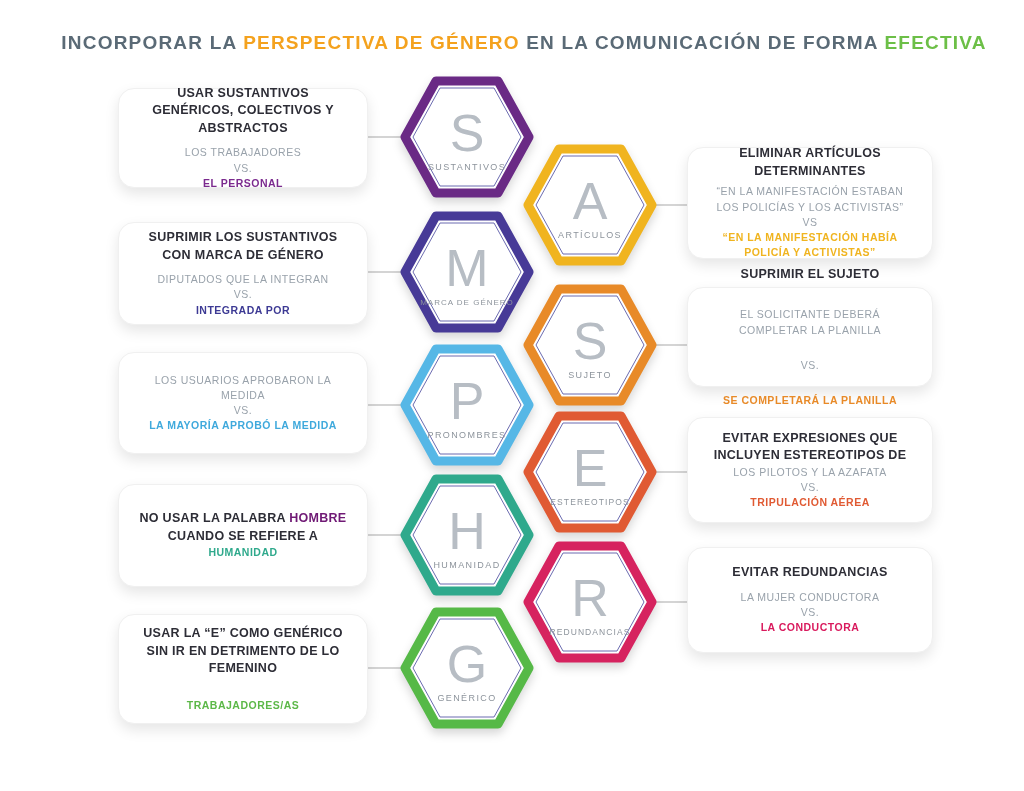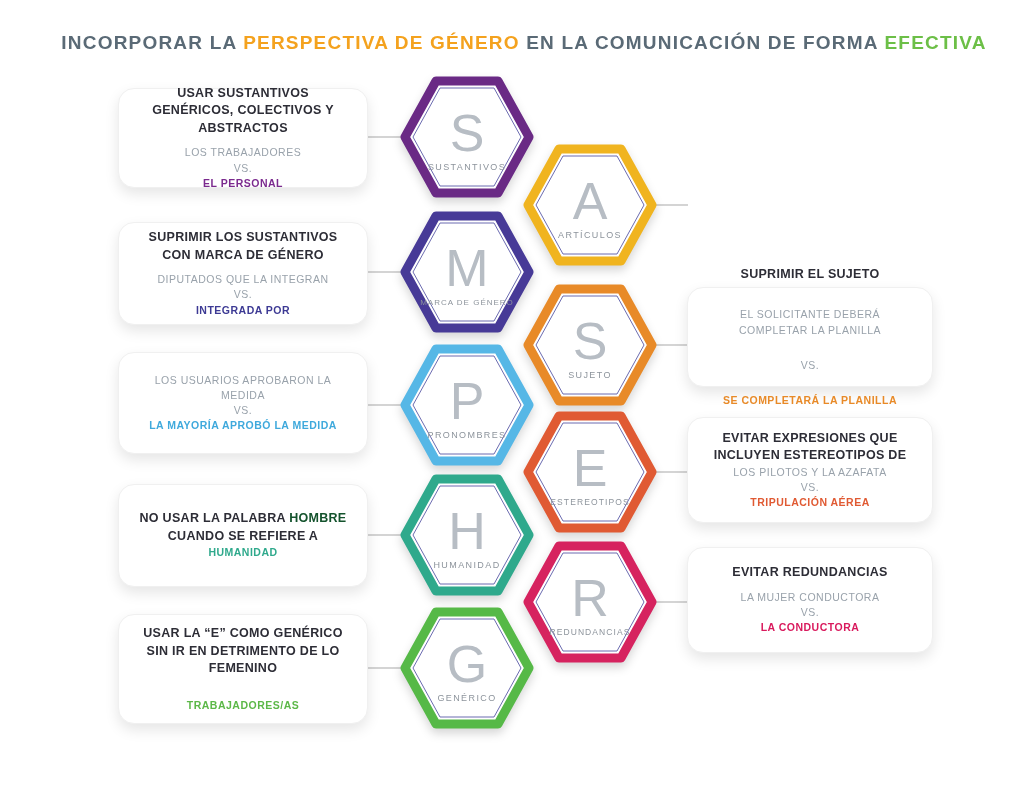--- a/index.html
+++ b/index.html
@@ -14,21 +14,21 @@
   .card{
     position:absolute;width:250px;background:#ffffff;border:1px solid #f0f0f0;
     border-radius:16px;box-shadow:0 6px 14px rgba(0,0,0,0.10);
     display:flex;flex-direction:column;justify-content:center;align-items:center;
     text-align:center;padding:10px 18px;box-sizing:border-box;
   }
   .card-title{
     color:#2d2d36;font-size:12.5px;font-weight:bold;letter-spacing:0.3px;
     line-height:1.4;margin-bottom:8px;
   }
-  .card-title .xb{font-weight:bold;color:#14532d;text-align:center;}
+  .card-title .xb{font-weight:bold;color:#701a75;text-align:center;}
   .card-example,.card-vs{
     color:#99a2ab;font-size:10.5px;font-weight:500;letter-spacing:0.5px;line-height:1.45;
   }
   .card-example.mt{margin-top:0;}
   .card-result{
     font-size:10.5px;font-weight:bold;letter-spacing:0.5px;line-height:1.45;
   }
   .card-result.solo{margin-top:14px;}
   .connector{position:absolute;height:2px;background:#d4d4d4;}
   .hex{position:absolute;filter:drop-shadow(0 5px 5px rgba(0,0,0,0.16));}
@@ -83,20 +83,26 @@
   <div class="card" style="left:118px;top:484px;height:103px;">
     <div class="card-title" style="margin-bottom:0;"><span>NO USAR LA PALABRA </span><span class="xb">HOMBRE</span><span> CUANDO SE REFIERE A</span></div>
     <div class="card-result" style="color: rgb(47, 169, 140);">HUMANIDAD</div>
   </div>
 
   <div class="card" style="left:118px;top:614px;height:110px;">
     <div class="card-title">USAR LA “E” COMO GENÉRICO SIN IR EN DETRIMENTO DE LO FEMENINO</div>
     <div class="card-result solo" style="color: rgb(92, 184, 72); margin-top: 12px;">TRABAJADORES/AS</div>
   </div>
 
+  <div class="card" style="left:687px;top:147px;width:246px;height:112px;">
+    <div class="card-title" style="margin-bottom:4px;">ELIMINAR ARTÍCULOS DETERMINANTES</div>
+    <div class="card-example">“EN LA MANIFESTACIÓN ESTABAN LOS POLICÍAS Y LOS ACTIVISTAS”</div>
+    <div class="card-vs">VS</div>
+    <div class="card-result" style="color: rgb(240, 180, 31);">“EN LA MANIFESTACIÓN HABÍA POLICÍA Y ACTIVISTAS”</div>
+  </div>
 
   <div class="card" style="left:687px;top:287px;width:246px;height:100px;gap:20px;">
     <div class="card-title" style="margin-bottom:4px;">SUPRIMIR EL SUJETO</div>
     <div class="card-example">EL SOLICITANTE DEBERÁ COMPLETAR LA PLANILLA</div>
     <div class="card-vs">VS.</div>
     <div class="card-result" style="color: rgb(232, 138, 40);">SE COMPLETARÁ LA PLANILLA</div>
   </div>
 
   <div class="card" style="left:687px;top:417px;width:246px;height:106px;">
     <div class="card-title" style="margin-bottom:0;">EVITAR EXPRESIONES QUE INCLUYEN ESTEREOTIPOS DE</div>

